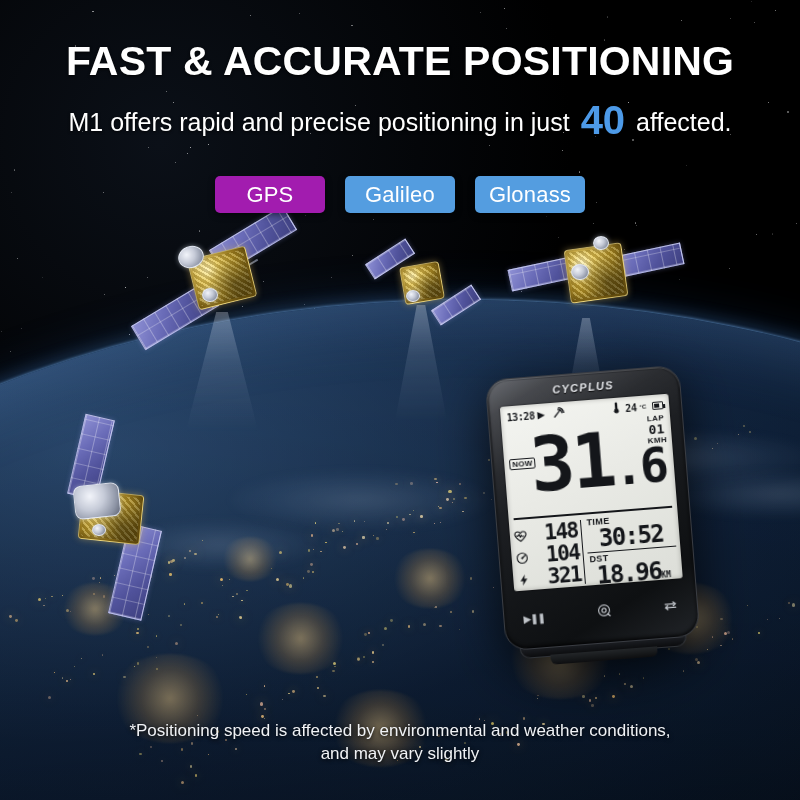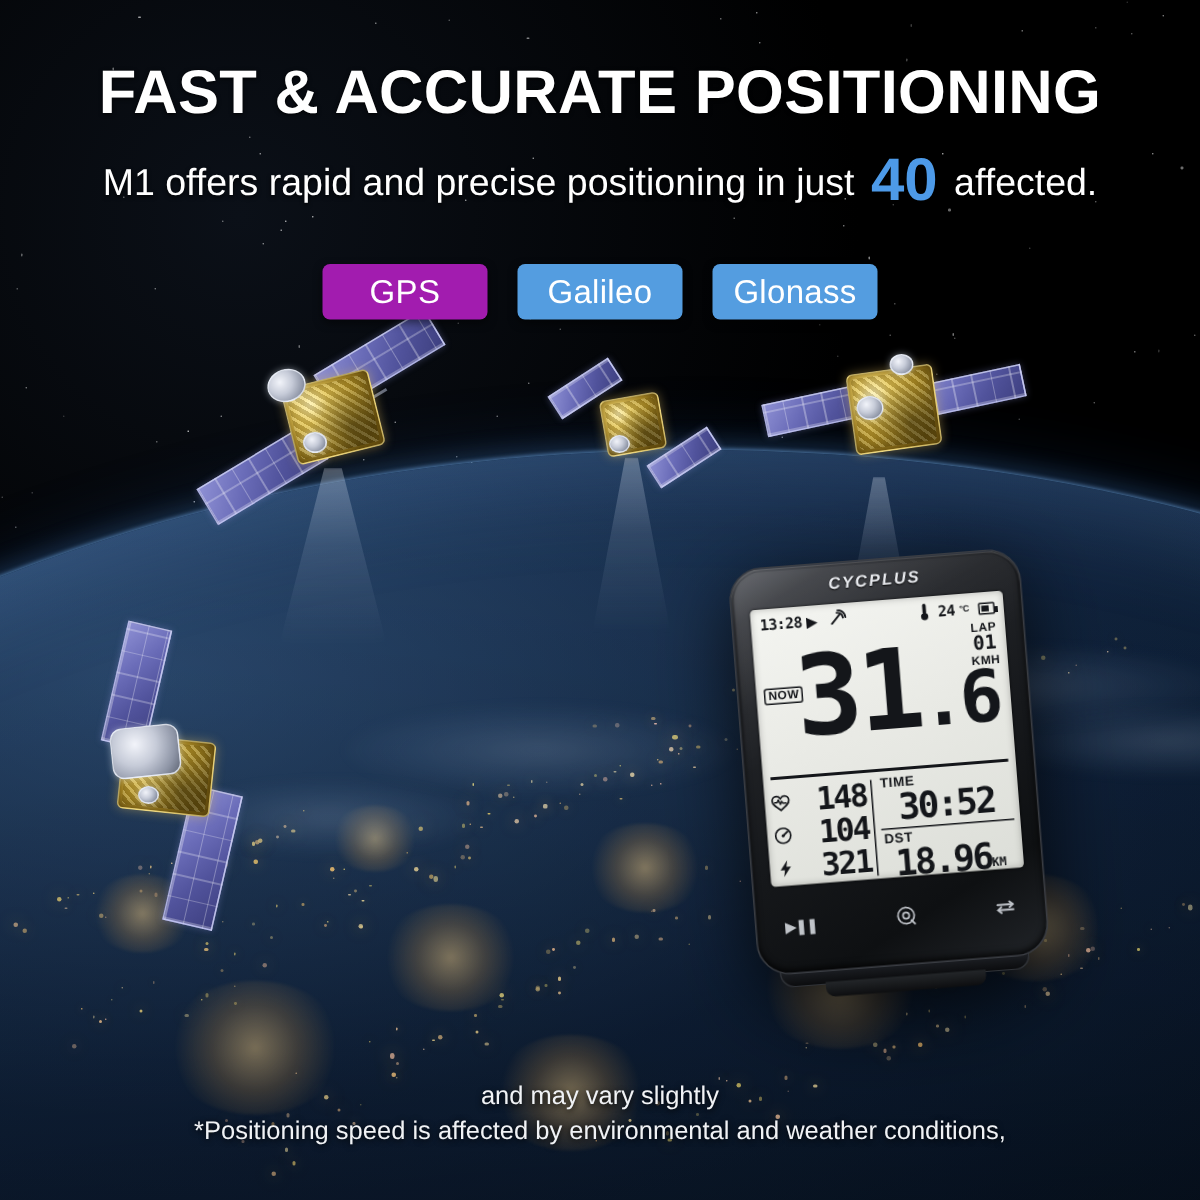--- a/index.html
+++ b/index.html
@@ -811,15 +811,15 @@
           <path d="M11 3.2 13.4 5.2 11 7.2"></path>
           <path d="M13.6 9 H3.4"></path>
           <path d="M5 6.9 2.6 9 5 11.1"></path>
         </g>
       </svg>
     </span>
   </div>
 </div>
 
 <div class="footnote">
+  <div>*Positioning speed is affected by environmental and weather conditions,</div>
   <div>and may vary slightly</div>
-  <div>*Positioning speed is affected by environmental and weather conditions,</div>
 </div>
 
 </body></html>

